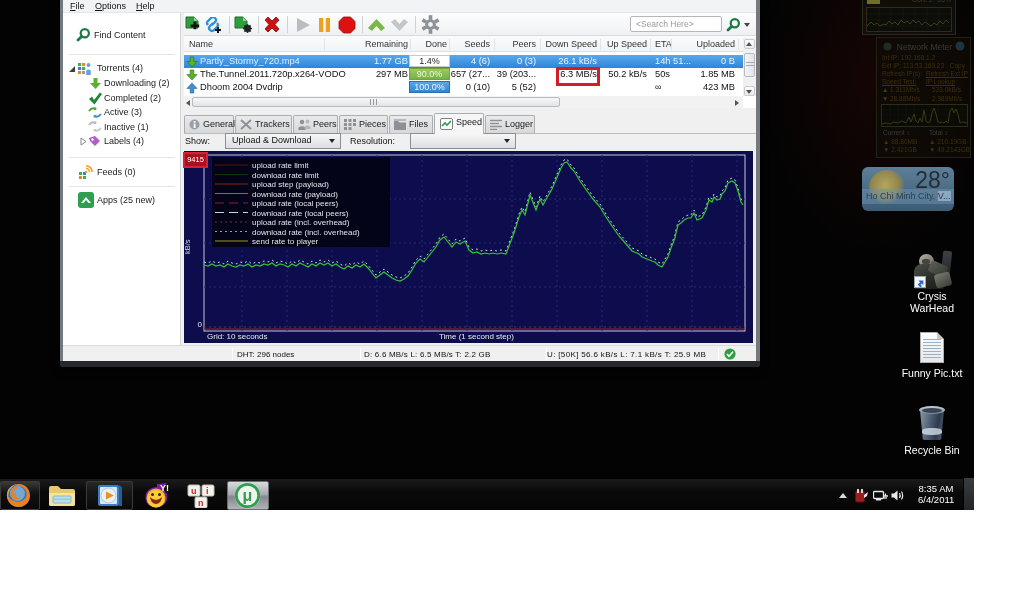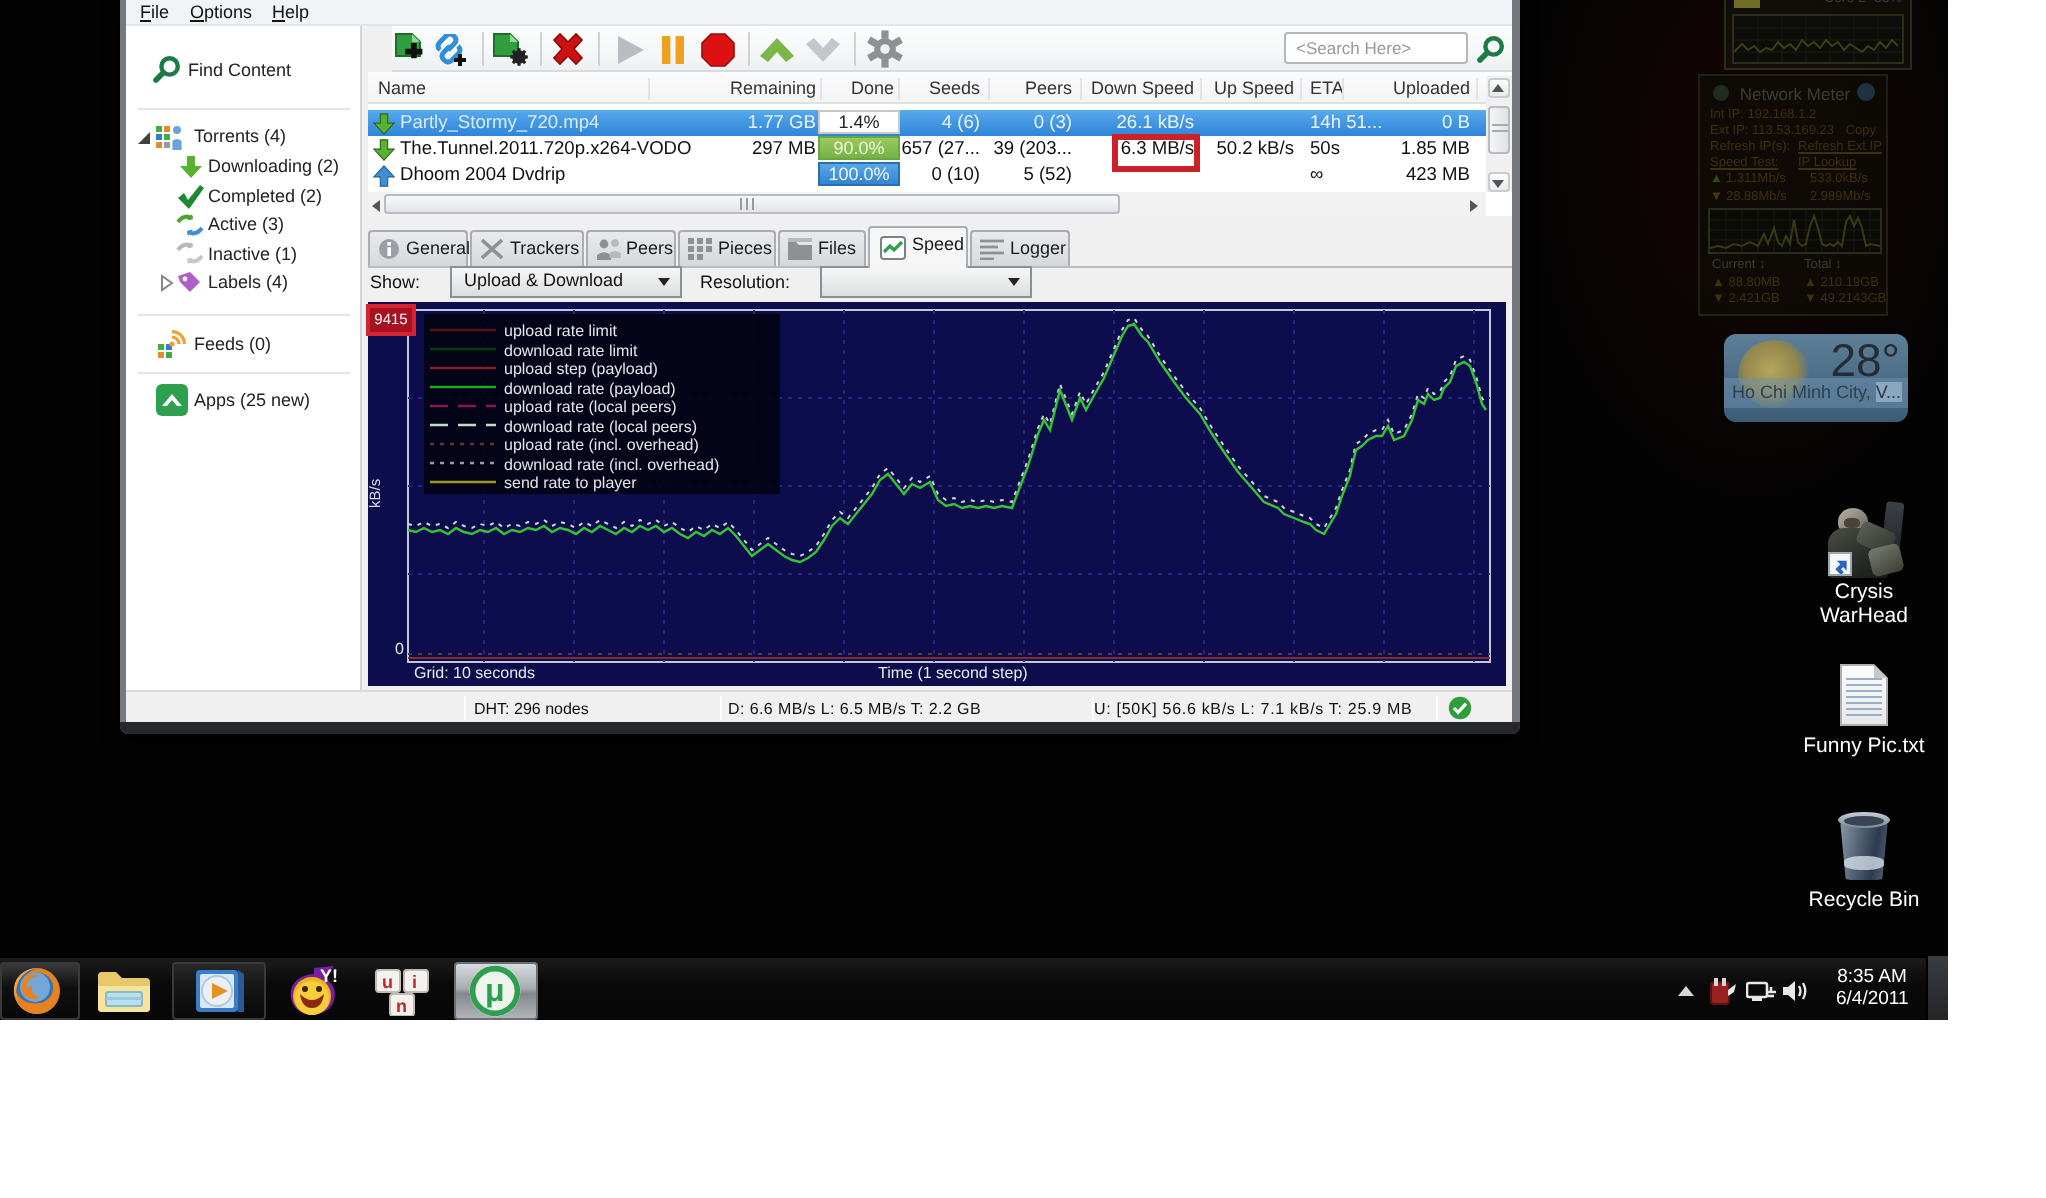--- a/index.html
+++ b/index.html
@@ -8,21 +8,21 @@
 #redglow{position:absolute;left:760px;top:0;width:214px;height:260px;background:radial-gradient(ellipse at 55% 30%, rgba(52,10,8,0.38), rgba(0,0,0,0) 72%);}
 
 #win{position:absolute;left:60px;top:0;width:700px;height:367px;background:#75797e;border-radius:0 0 4px 4px;box-shadow:0 3px 9px rgba(0,0,0,0.8);}
 #winc{position:absolute;left:3px;top:0;width:693px;height:361px;background:#f0f0f0;overflow:hidden;}
 #menubar{position:absolute;left:0;top:0;width:693px;height:13px;background:#f1f4f7;border-bottom:1px solid #e2e6ea;}
 .menu{position:absolute;top:1px;font-size:9px;color:#111;}
 #sidebar{position:absolute;left:0;top:13px;width:118px;height:332px;background:#fff;border-right:1px solid #d5d5d5;}
 .sbitem{position:absolute;font-size:9px;color:#222;white-space:nowrap;}
 .sbsep{position:absolute;left:6px;width:106px;border-top:1px solid #e4e4e4;}
 #main{position:absolute;left:121px;top:13px;width:572px;height:332px;background:#f0f0f0;}
-#toolbar{position:absolute;left:12px;top:0;width:572px;height:23px;background:linear-gradient(#fdfdfd,#eef1f3);border-bottom:1px solid #d8dbde;}
+#toolbar{position:absolute;left:0;top:0;width:572px;height:23px;background:linear-gradient(#fdfdfd,#eef1f3);border-bottom:1px solid #d8dbde;}
 .tsep{position:absolute;top:3px;height:17px;width:1px;background:#d0d3d6;}
 
 #list{position:absolute;left:0;top:23px;width:572px;height:72px;background:#fff;}
 #lhead{position:absolute;left:0;top:0;width:572px;height:16px;background:linear-gradient(#fcfcfc,#f2f3f5);border-bottom:1px solid #e0e0e0;}
 .hcell{position:absolute;top:3px;font-size:9px;color:#333;}
 .hsep{position:absolute;top:3px;height:11px;width:1px;background:#e0e4e8;}
 .row{position:absolute;left:0;width:559px;height:13px;font-size:9.3px;color:#111;line-height:13px;}
 .cell{position:absolute;top:0;white-space:nowrap;}
 .r{text-align:right;}
 #row1{top:19px;background:linear-gradient(#58a8ec,#2e85d8);color:#fff;}
@@ -39,21 +39,21 @@
 .dd{position:absolute;top:0px;height:16px;border:1px solid #8a8f94;background:linear-gradient(#f6f6f6,#dcdee0);font-size:9px;color:#111;}
 .ddarrow{position:absolute;right:5px;top:5px;width:0;height:0;border-left:3.5px solid transparent;border-right:3.5px solid transparent;border-top:4px solid #222;}
 
 #graph{position:absolute;left:0;top:43px;width:569px;height:192px;background:#0d0d4d;}
 .leg{position:absolute;left:68px;color:#e4e4e8;font-size:8px;white-space:nowrap;}
 
 #statusbar{position:absolute;left:0;top:345px;width:693px;height:16px;background:#f0f0f0;border-top:1px solid #dadada;font-size:8px;color:#111;}
 .ssep{position:absolute;top:2px;height:12px;width:1px;background:#d8d8d8;border-right:1px solid #fff;}
 
 #gadg1{position:absolute;left:862px;top:-8px;width:94px;height:43px;background:rgba(20,20,14,0.6);border:1px solid #2a2a20;}
-#netmeter{position:absolute;left:849px;top:37px;width:95px;height:121px;background:rgba(14,12,7,0.78);border:1px solid #221f16;font-size:6.5px;color:#3e300c;}
+#netmeter{position:absolute;left:876px;top:37px;width:95px;height:121px;background:rgba(14,12,7,0.78);border:1px solid #221f16;font-size:6.5px;color:#3e300c;}
 #netmeter div{white-space:nowrap;}
 #weather{position:absolute;left:862px;top:167px;width:92px;height:44px;border-radius:6px;background:linear-gradient(#5d7f97,#3c5b74);overflow:hidden;}
 .dicon{position:absolute;color:#fff;font-size:10.5px;text-align:center;}
 
 #taskbar{position:absolute;left:0;top:478px;width:974px;height:32px;background:linear-gradient(#1b1b1b,#0a0a0a 40%,#060606);border-top:1px solid #000;}
 .tbtn{position:absolute;top:2px;width:40px;height:29px;border:1px solid #3a3a3a;border-radius:2px;background:linear-gradient(rgba(90,90,90,0.25),rgba(30,30,30,0.1));}
 #clock{position:absolute;left:918px;top:483px;width:36px;height:24px;color:#fff;font-size:9.5px;text-align:center;line-height:11px;}
 #showdesk{position:absolute;left:963px;top:478px;width:11px;height:32px;background:linear-gradient(#3a3d40,#232527);border-left:1px solid #000;}
 </style></head>
 <body>

